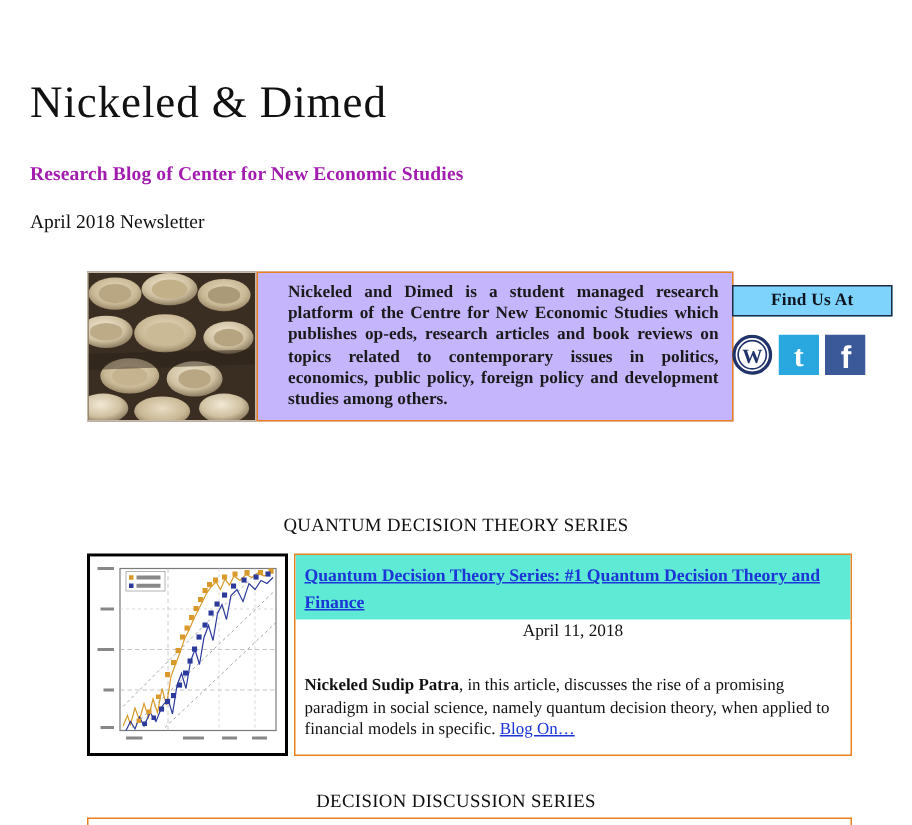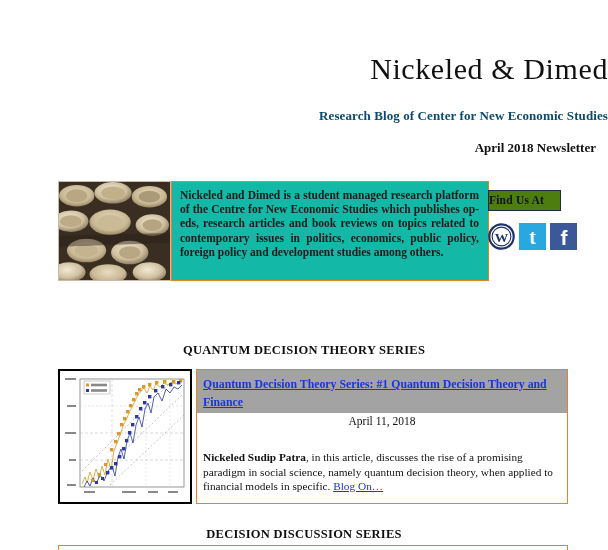--- a/index.html
+++ b/index.html
@@ -15,41 +15,42 @@
     overflow: hidden;
   }
   .page {
     position: relative;
     width: 608px;
     height: 550px;
   }
 
   
   .masthead {
-    text-align: right;
+    text-align: left;
     padding-top: 52px;
+    padding-left: 20px;
   }
   .blog-title {
     font-family: "Liberation Serif", serif;
     font-size: 30px;
     font-weight: normal;
     letter-spacing: 0.6px;
     margin: 0;
     color: #111111;
   }
   .blog-subtitle {
     font-size: 13px;
     font-weight: bold;
     margin: 22px 0 0 0;
     letter-spacing: 0.1px;
-    color: #0c4a6e;
+    color: #a21caf;
   }
   .newsletter-label {
     font-size: 13px;
-    font-weight: bold;
+    font-weight: normal;
     margin: 16px 12px 0 0;
     color: #111111;
   }
 
   
   .intro-band {
     position: relative;
     margin-top: 25px;
     padding: 0 0 0 0;
     height: 100px;
@@ -70,49 +71,50 @@
     width: 100%;
     height: 100%;
   }
   .intro-box {
     position: absolute;
     left: 171px;
     top: 0;
     width: 318px;
     height: 100px;
     box-sizing: border-box;
-    background: #14b8a6;
+    background: #c4b5fd;
     border: 1px solid #e8821e;
-    padding: 6px 9px 4px 8px;
+    padding: 6px 9px 4px 20px;
   }
   .intro-text {
     font-size: 11.5px;
     font-weight: bold;
     line-height: 14.2px;
     text-align: justify;
     text-justify: inter-word;
     margin: 0;
     color: #1a1a1a;
   }
 
   
   .findus-wrap {
     position: absolute;
     left: 488px;
     top: 190px;
     width: 110px;
   }
   .findus-button {
-    width: 73px;
+    width: 107px;
     height: 21px;
     box-sizing: border-box;
-    background: #4d7c0f;
+    background: #7dd3fc;
     border: 1.4px solid #1f2a44;
     font-size: 11.5px;
     font-weight: bold;
+    text-align: center;
     line-height: 18px;
     color: #10141f;
     letter-spacing: 0.2px;
   }
   .social-row {
     margin-top: 12px;
     display: flex;
     gap: 4px;
     align-items: center;
   }
@@ -139,21 +141,21 @@
 
   
   .section {
     position: absolute;
     left: 0;
     width: 608px;
   }
   .section-heading {
     text-align: center;
     font-size: 12.5px;
-    font-weight: bold;
+    font-weight: normal;
     letter-spacing: 0.25px;
     color: #0f0f0f;
     margin: 0;
   }
   .series-row {
     position: relative;
     margin-top: 11px;
     height: 138px;
   }
   .thumb-box {
@@ -175,21 +177,21 @@
     top: 0;
     width: 372px;
     height: 135px;
     box-sizing: border-box;
     border: 1px solid #e8821e;
     background: #ffffff;
     padding: 0;
     overflow: hidden;
   }
   .article-title-band {
-    background: #a3a3a3;
+    background: #5eead4;
     padding: 4px 6px 3px 6px;
   }
   .article-title-link {
     font-size: 11.8px;
     font-weight: bold;
     line-height: 14px;
     color: #1b35d6;
     text-decoration: underline;
     display: inline;
   }

